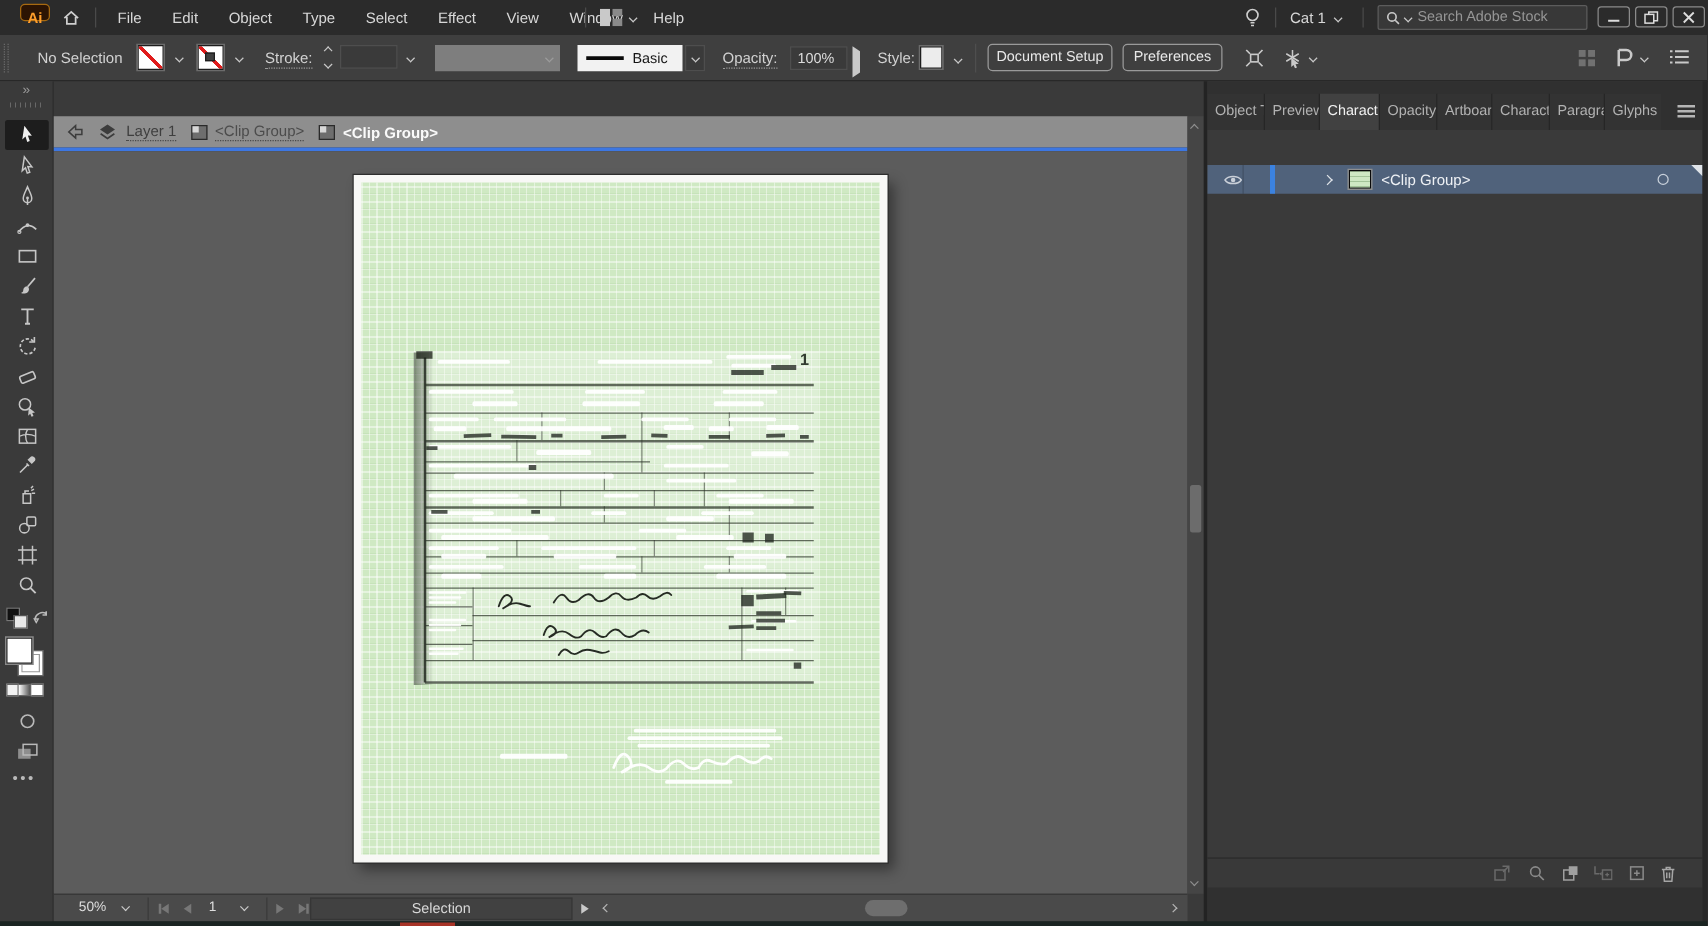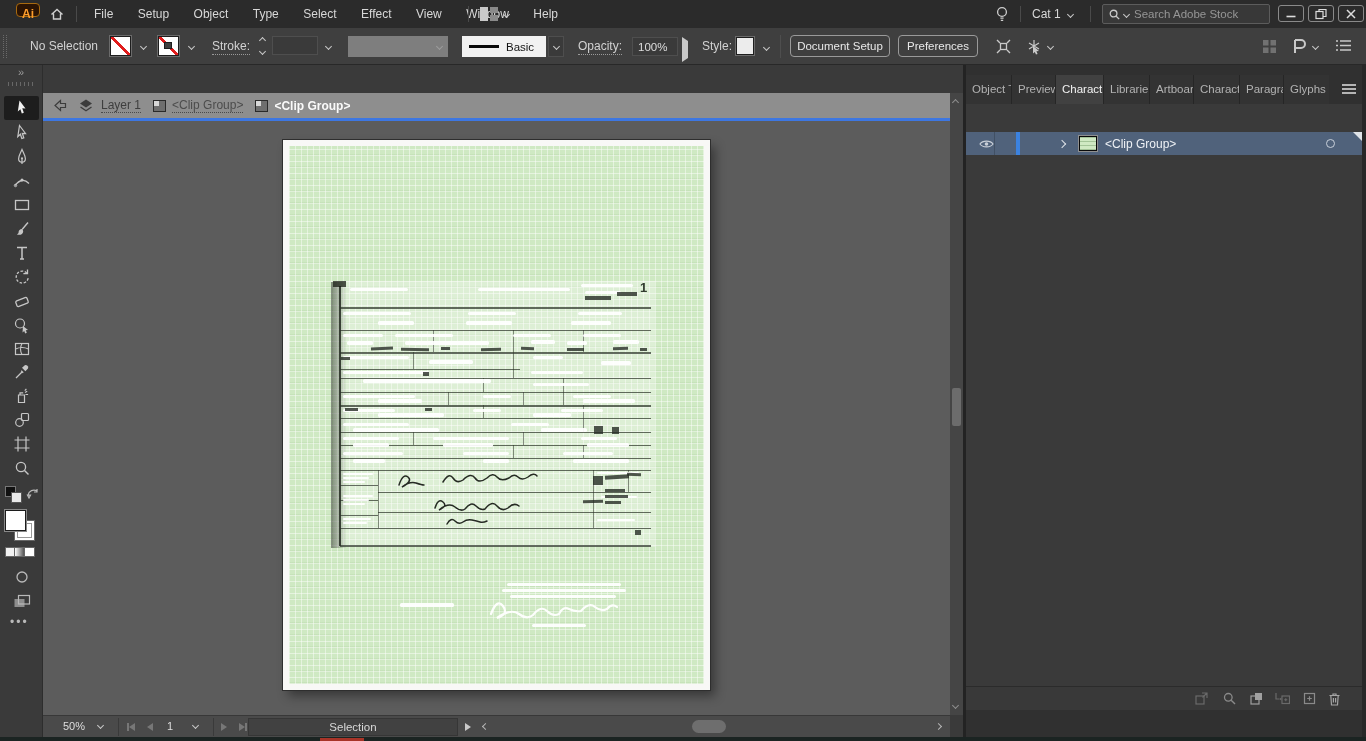--- a/index.html
+++ b/index.html
@@ -97,21 +97,21 @@
   <div class="abs menubar">
     <div class="abs ai-logo">Ai</div>
     <div class="abs" style="left:49px;top:6px;">
       <svg width="16" height="16" viewBox="0 0 16 16">
           <path d="M2.5 8.5 L8 3.5 L13.5 8.5 M4.5 7.5 V13 H11.5 V7.5" fill="none" stroke="#cfcfcf" stroke-width="1.4"></path>
         </svg>
     </div>
     <div class="abs vdiv" style="left:76px;top:6px;height:16px;"></div>
     <div class="abs" style="left:84px;top:0;">
       <span class="menu-item">File</span>
-      <span class="menu-item">Setup</span>
+      <span class="menu-item">Edit</span>
       <span class="menu-item">Object</span>
       <span class="menu-item">Type</span>
       <span class="menu-item">Select</span>
       <span class="menu-item">Effect</span>
       <span class="menu-item">View</span>
       <span class="menu-item">Window</span>
       <span class="menu-item">Help</span>
     </div>
     <div class="abs vdiv" style="left:468px;top:6px;height:16px;"></div>
     <div class="abs" style="left:480px;top:7px;display:flex;align-items:center;gap:6px;">
@@ -550,21 +550,21 @@
     <div class="vthumb"></div>
     <span class="cv down sm" style="position:absolute;left:3px;top:610px;border-color:#8f8f8f;"></span>
   </div>
   <div class="abs paneldiv"></div>
 
   <div class="abs rpanel">
     <div class="ptabs">
       <div class="ptab" style="width:46px;">Object T</div>
       <div class="ptab" style="width:44px;">Preview</div>
       <div class="ptab active" style="width:48px;">Charact</div>
-      <div class="ptab" style="width:46px;">Librarie</div>
+      <div class="ptab" style="width:46px;">Opacity</div>
       <div class="ptab" style="width:44px;">Artboar</div>
       <div class="ptab" style="width:46px;">Charact</div>
       <div class="ptab" style="width:44px;">Paragra</div>
       <div class="ptab" style="width:45px;border-right:none;">Glyphs</div>
       <div style="position:absolute;right:6px;top:9px;">
           <div class="hamb"></div>
         </div>
     </div>
 
     <div class="pcontent">

